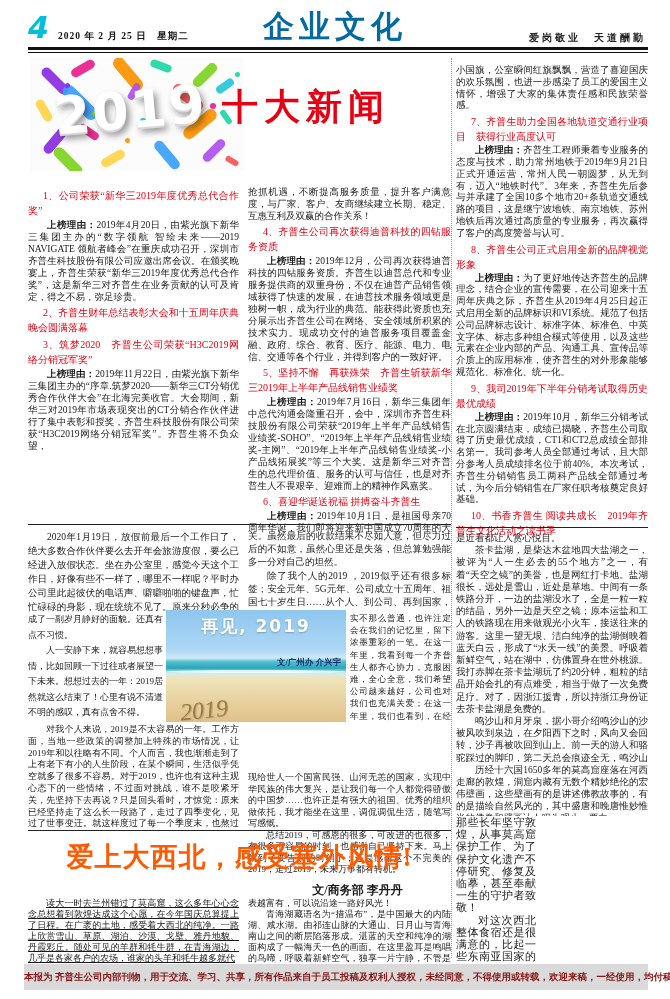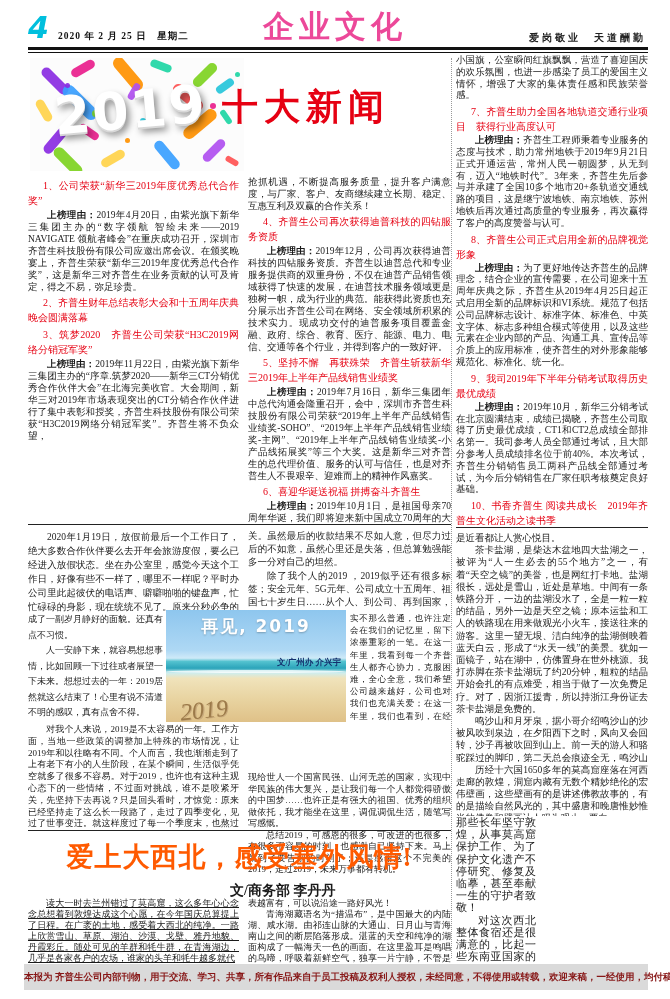--- a/index.html
+++ b/index.html
@@ -7,35 +7,35 @@
   .page {
     position:relative; width:670px; height:999px; margin:0 auto;
     background:#ffffff; overflow:hidden;
     font-family:"Liberation Serif","DejaVu Serif",serif; color:#1a1a1a;
   }
   
   .pagenum { position:absolute; left:28px; top:10px; font-family:"DejaVu Sans",sans-serif;
     font-style:italic; font-weight:900; font-size:30px; color:#00bfdd; }
   .hdate  { position:absolute; left:58px; top:30px; font-size:9.5px; font-weight:bold; color:#111; letter-spacing:1px;}
   .htitle { position:absolute; left:0; right:0; top:6px; text-align:center; font-size:31px;
-    font-weight:900; color:#ec4899; letter-spacing:5px; font-family:"Liberation Serif",serif;}
+    font-weight:900; color:#0369a1; letter-spacing:5px; font-family:"Liberation Serif",serif;}
   .hslogan{ position:absolute; right:24px; top:31px; font-size:10px; font-weight:bold; color:#222; letter-spacing:3px;}
   .hrule  { position:absolute; left:28px; width:620px; top:47px; height:6px;
     border-top:3px solid #111; border-bottom:1px solid #111; }
   
   .banner { position:absolute; left:28px; top:56px; width:422px; height:117px; background:#fff; }
   .confetti { position:absolute; left:2px; top:2px; width:214px; height:113px; overflow:hidden; background:#fcfcfc;}
   .confetti .cs { position:absolute; border-radius:999px; opacity:.92; }
   .byear { position:absolute; left:26px; top:24px; font-family:"DejaVu Sans",sans-serif;
     font-weight:900; font-size:52px; letter-spacing:2px; color:#fff; transform:rotate(-5deg);
     text-shadow:0 2px 0 #d8d8d8, 3px 5px 7px rgba(0,0,0,.45); z-index:3;}
   .bheadline { position:absolute; left:194px; top:27px; font-size:36px; font-weight:900;
     color:#e60012; letter-spacing:6px; z-index:3; white-space:nowrap;}
   
-  .ncol { position:absolute; overflow:hidden; font-size:9.5px; line-height:12px; text-align:justify;}
+  .ncol { position:absolute; overflow:hidden; font-size:9.5px; line-height:12px; text-align:justify;margin-top:10px;}
   .ncol1 { left:28px;  top:176px; width:211px; height:347px; }
   .ncol2 { left:248px; top:176px; width:203px; height:347px; }
   .ncol3 { left:456px; top:55px;  width:192px; height:470px; line-height:11.8px;}
   .ntitle { color:#e60012; font-weight:normal; font-size:10px; line-height:15px; text-indent:1.5em; margin:2px 0 1px 0;}
   .nbody  { text-indent:2em; }
   .nbody b, .rlabel { font-weight:bold; }
   .noind  { text-indent:0; }
   
   .hline { position:absolute; border-top:1.2px solid #222; }
   .hl-essay-top { left:28px; top:524px; width:423px; }
@@ -57,21 +57,21 @@
   .beach-title { position:absolute; left:0; right:0; top:5px; text-align:center; color:#fff;
     font-weight:900; font-size:17px; letter-spacing:2px; font-family:"DejaVu Sans",sans-serif;
     text-shadow:0 1px 2px rgba(0,0,0,.25); white-space:nowrap;}
   .beach-byline{ position:absolute; right:5px; top:47px; font-size:8.5px; font-weight:bold; color:#14306e; }
   .beach-sand  { position:absolute; left:14px; bottom:-2px; font-size:24px; color:#9c7a4a; font-style:italic;
     transform:rotate(-6deg); text-shadow:1px 1px 0 #c9ab7c; }
   .beach-foam  { position:absolute; left:0; right:0; top:54%; height:3px; background:rgba(255,255,255,.75); border-radius:50%;}
   
   .ttitle { position:absolute; left:28px; top:839px; width:423px; text-align:center; font-size:27px;
     font-weight:900; color:#ff5a00; letter-spacing:1px; white-space:nowrap;}
-  .tbyline{ position:absolute; left:230px; top:882px; width:203px; text-align:left; font-size:14px; font-weight:bold;}
+  .tbyline{ position:absolute; left:256px; top:882px; width:203px; text-align:center; font-size:12px; font-weight:bold;}
   .tb { position:absolute; overflow:hidden; text-align:justify; }
   .tc1  { left:28px;  top:898px; width:211px; height:66px;  font-size:9px;   line-height:11px;text-decoration:underline;}
   .tc2  { left:248px; top:898px; width:203px; height:66px;  font-size:9px;   line-height:11px;}
   .tc3a { left:456px; top:532px; width:192px; height:230px; font-size:9.5px; line-height:12.2px;}
   .tc3b { left:456px; top:764px; width:192px; height:52px;  font-size:9.5px; line-height:12px;}
   .tc3c { left:456px; top:816px; width:80px;  height:146px; font-size:11px; line-height:12.2px;}
   .tb p.ind { text-indent:2em; }
   
   .camel { position:absolute; left:538px; top:813px; width:110px; height:149px; overflow:hidden;
     background:linear-gradient(180deg,#79b7e3 0%,#b8dcf2 38%,#e4efdd 42%,#dbbd92 46%,#cda673 75%,#c49e66 100%);}
@@ -191,21 +191,21 @@
   <div class="tbyline">文/商务部 李丹丹</div>
   <div class="tb tc1">
       <p class="ind">读大一时去兰州错过了莫高窟，这么多年心心念念总想着到敦煌达成这个心愿，在今年国庆总算提上了日程。在广袤的土地，感受着大西北的纯净。一路上欣赏雪山、草原、湖泊、沙漠、戈壁、雅丹地貌、丹霞彩丘。随处可见的羊群和牦牛群，在青海湖边，几乎是各家各户的农场，谁家的头羊和牦牛越多就代</p>
     </div>
   <div class="tb tc2">
     <p>表越富有，可以说沿途一路好风光！</p>
     <p class="ind">青海湖藏语名为“措温布”，是中国最大的内陆湖、咸水湖。由祁连山脉的大通山、日月山与青海南山之间的断层陷落形成。湛蓝的天空和纯净的湖面构成了一幅海天一色的画面。在这里盈耳是鸣唱的鸟啼，呼吸着新鲜空气，独享一片宁静，不管是远观还</p>
   </div>
   <div class="tb tc3a">
     <p>是近看都让人赏心悦目。</p>
-    <p class="ind">茶卡盐湖，是柴达木盆地四大盐湖之一，被评为“人一生必去的55个地方”之一，有着“天空之镜”的美誉，也是网红打卡地。盐湖很长，远处是雪山，近处是草地。中间有一条铁路分开，一边的盐湖没水了，全是一粒一粒的结晶，另外一边是天空之镜；原本运盐和工人的铁路现在用来做观光小火车，接送往来的游客。这里一望无垠、洁白纯净的盐湖倒映着蓝天白云，形成了“水天一线”的美景。犹如一面镜子，站在湖中，仿佛置身在世外桃源。我打赤脚在茶卡盐湖玩了约20分钟，粗粒的结晶开始会扎的有点难受，相当于做了一次免费足疗。对了，因浙江援青，所以持浙江身份证去茶卡盐湖是免费的。</p>
+    <p class="ind">茶卡盐湖，是柴达木盆地四大盐湖之一，被评为“人一生必去的55个地方”之一，有着“天空之镜”的美誉，也是网红打卡地。盐湖很长，远处是雪山，近处是草地。中间有一条铁路分开，一边的盐湖没水了，全是一粒一粒的结晶，另外一边是天空之镜；原本运盐和工人的铁路现在用来做观光小火车，接送往来的游客。这里一望无垠、洁白纯净的盐湖倒映着蓝天白云，形成了“水天一线”的美景。呼吸着新鲜空气，站在湖中，仿佛置身在世外桃源。我打赤脚在茶卡盐湖玩了约20分钟，粗粒的结晶开始会扎的有点难受，相当于做了一次免费足疗。对了，因浙江援青，所以持浙江身份证去茶卡盐湖是免费的。</p>
     <p class="ind">鸣沙山和月牙泉，据小哥介绍鸣沙山的沙被风吹到泉边，在夕阳西下之时，风向又会回转，沙子再被吹回到山上。前一天的游人和骆驼踩过的脚印，第二天总会痕迹全无，鸣沙山怀抱一汪清泉，一弯新月，大漠戈壁中的一对孪生姐妹！让我感受最神奇的地方是它锋利的山脊线，这也就是大自然的美妙和震撼吧！</p>
   </div>
   <div class="tb tc3b">
       <p class="ind">历经十六国1650多年的莫高窟座落在河西走廊的敦煌，洞窟内藏有无数个精妙绝伦的宏伟壁画，这些壁画有的是讲述佛教故事的，有的是描绘自然风光的，其中盛唐和晚唐惟妙惟肖的佛像和壁画让人叹为观止。要向</p>
     </div>
   <div class="tb tc3c">
     <p>那些长年坚守敦煌，从事莫高窟保护工作、为了保护文化遗产不停研究、修复及临摹，甚至奉献一生的守护者致敬！</p>
     <p class="ind">对这次西北整体食宿还是很满意的，比起一些东南亚国家的旅行用干净和卫生许多，爱上大西北，希望有机会能故地重游！</p>
   </div>
 

